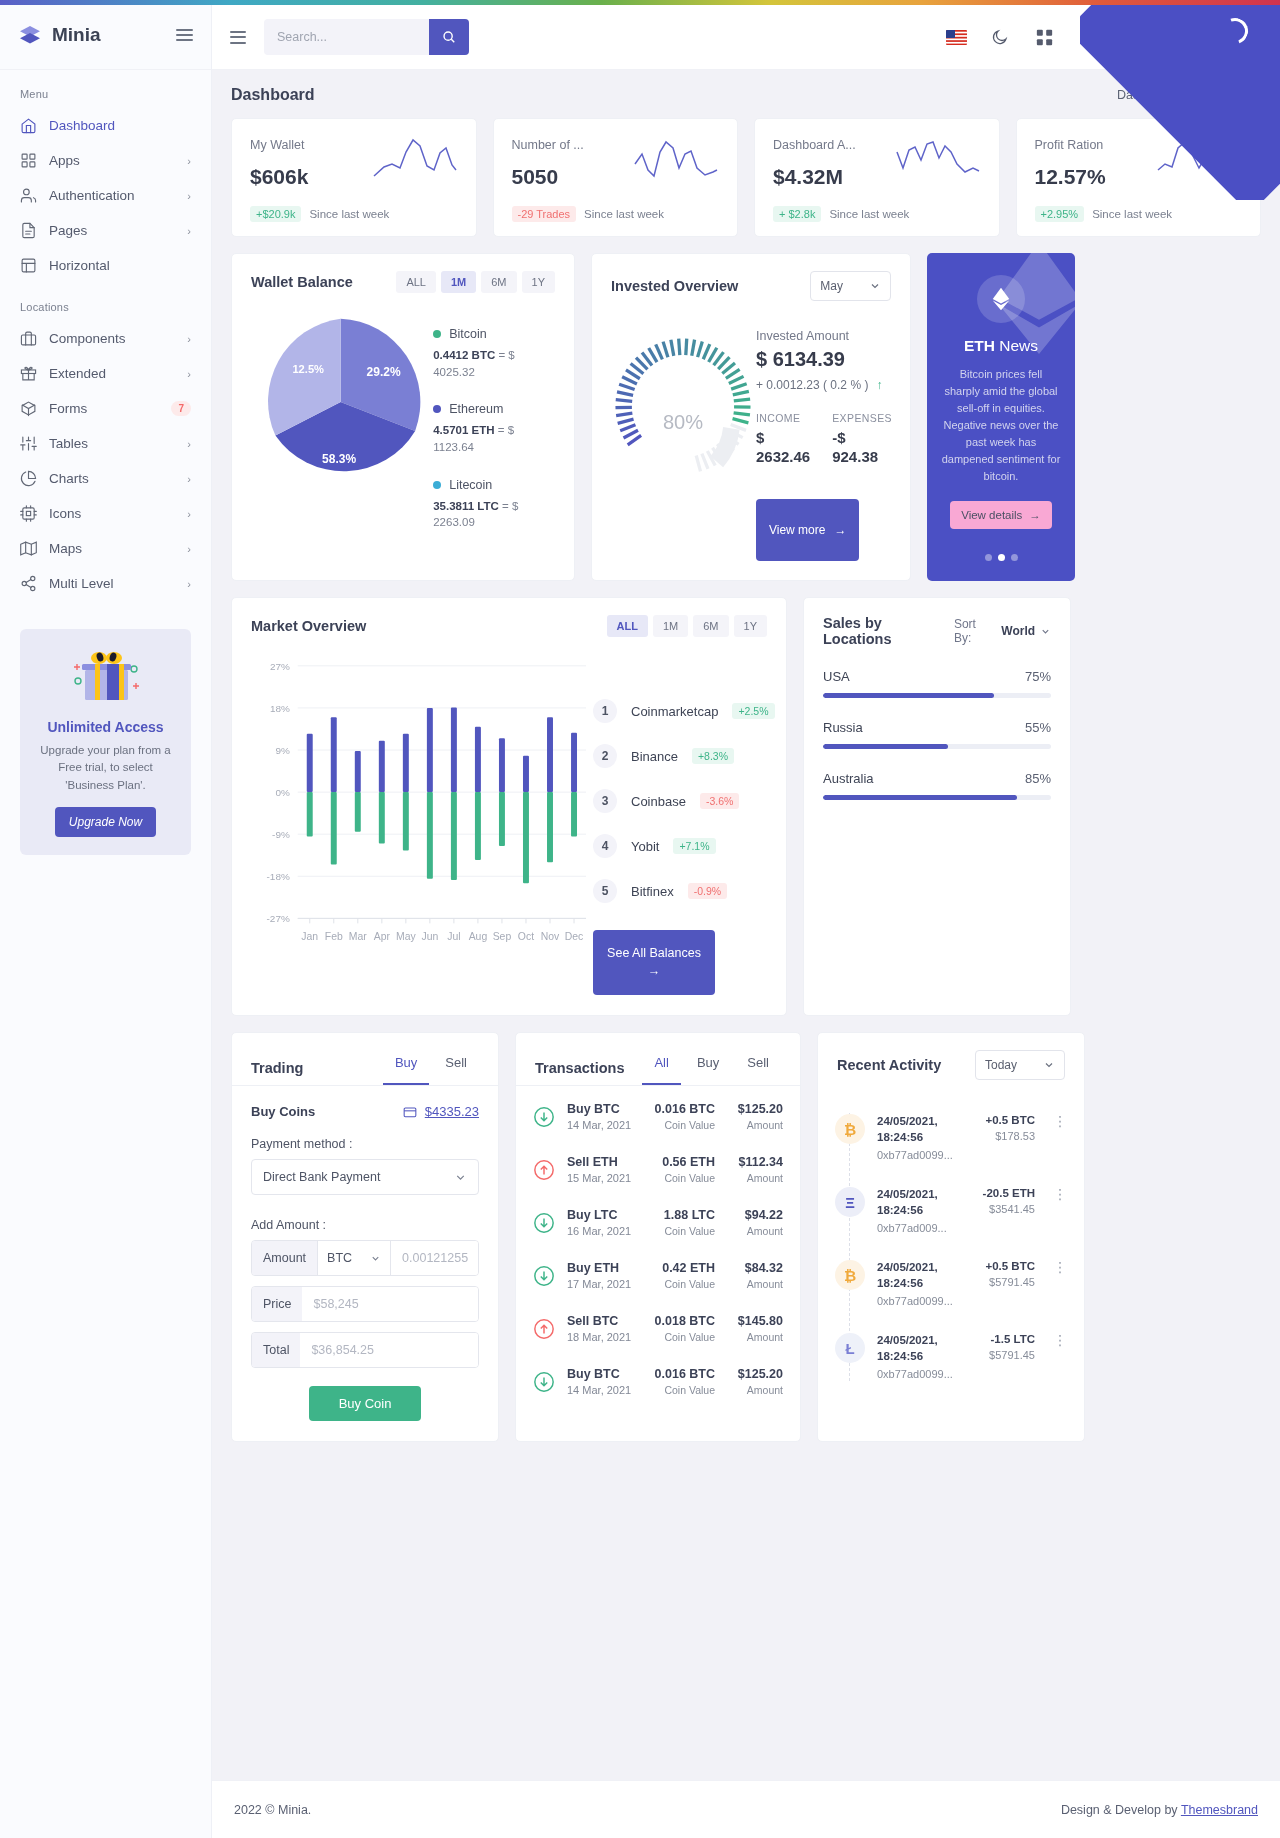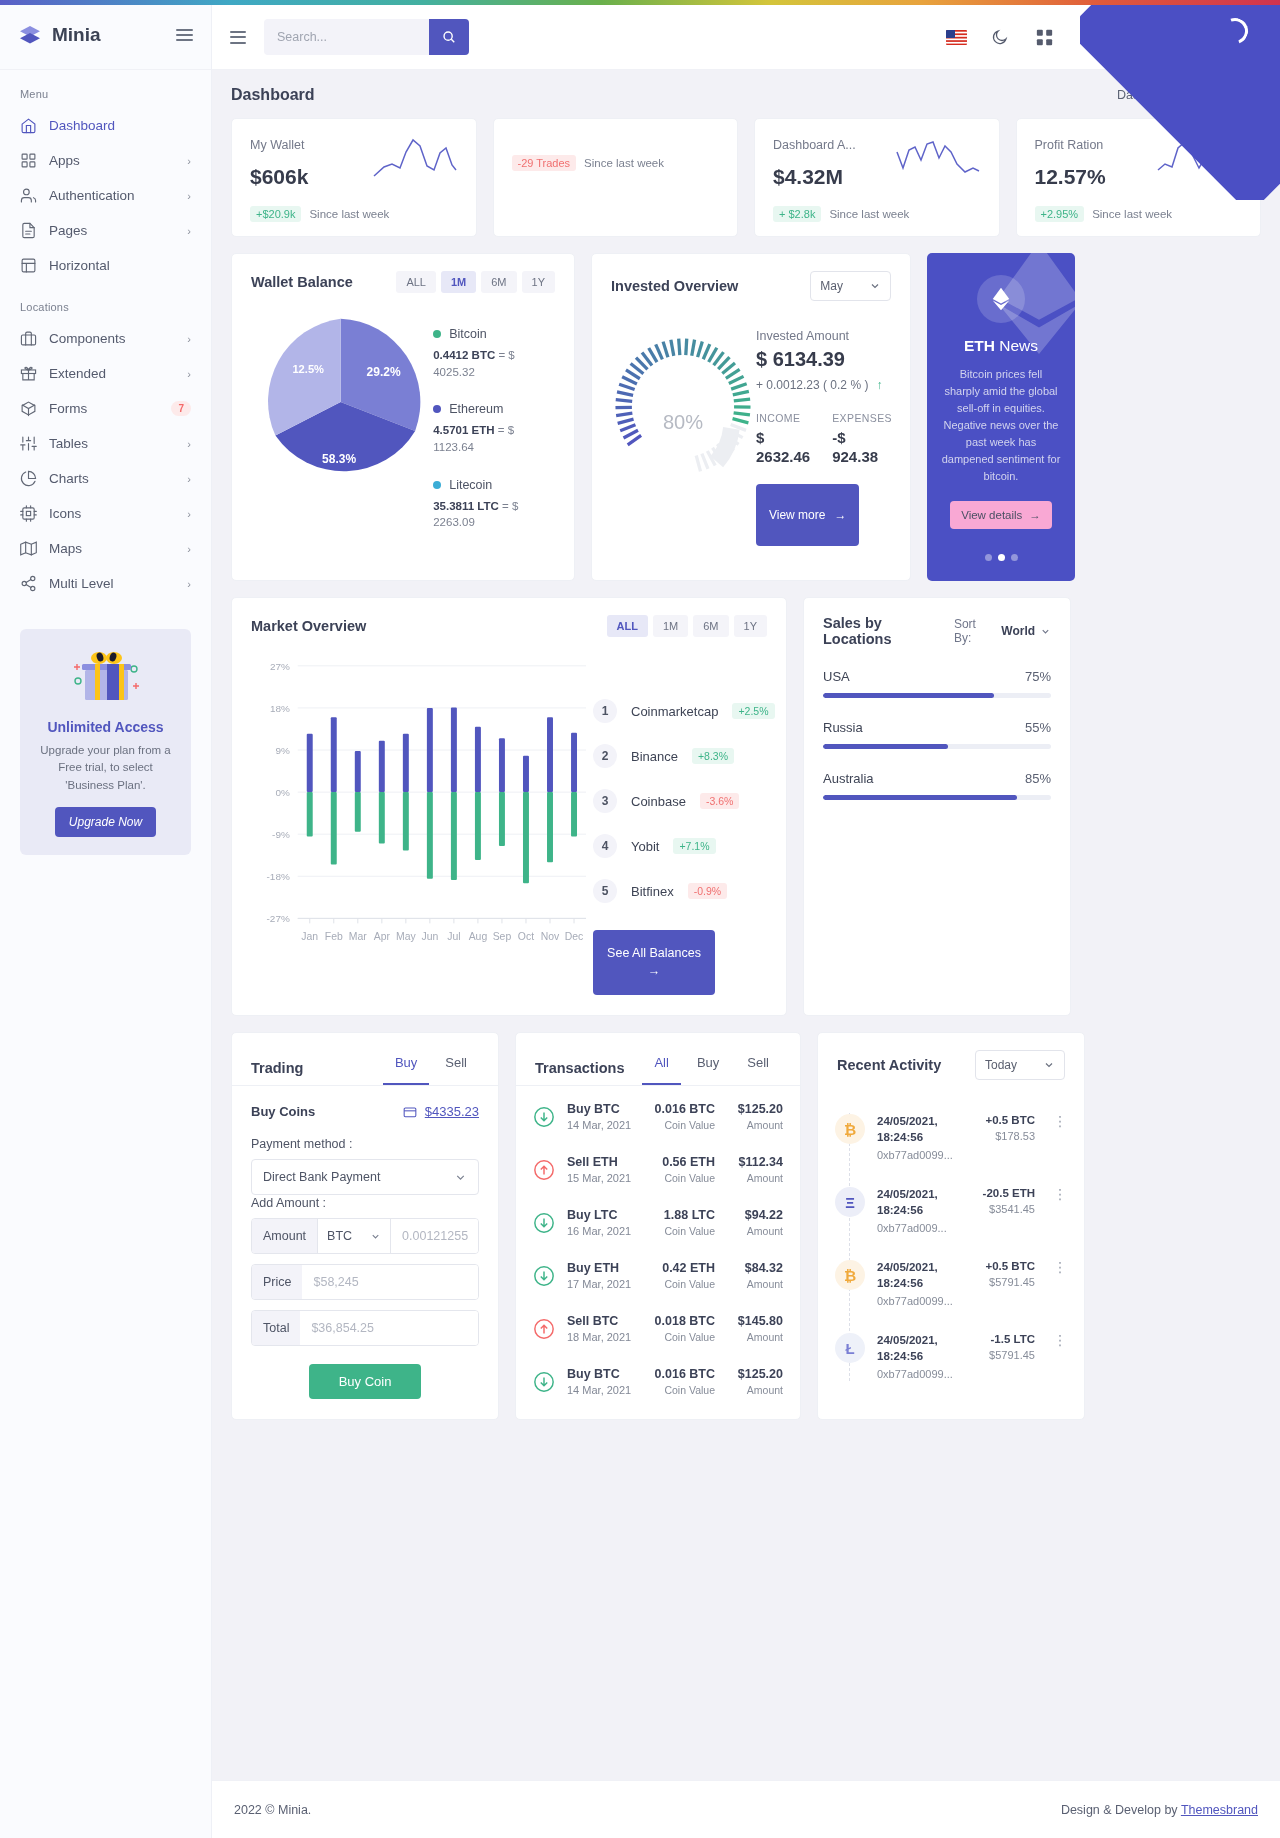--- a/index.html
+++ b/index.html
@@ -177,21 +177,21 @@
   .inv-body { display: flex; padding: 6px 18px 14px; }
   .inv-right { flex: 1; padding-top: 22px; }
   .inv-lbl { font-size: 12.5px; color: #74798a; margin-bottom: 5px; }
   .inv-amount { font-size: 20px; font-weight: 700; color: #373c4c; margin-bottom: 7px; }
   .inv-delta { font-size: 12px; color: #6b7180; display: flex; gap: 8px; align-items:center;}
   .inv-split { display: flex; gap: 22px; margin-top: 20px; }
   .inv-split .k { font-size: 10.5px; color: #8a8f9e; letter-spacing:.4px; margin-bottom: 5px; }
   .inv-split .v { font-size: 15px; font-weight: 700; color: #373c4c; line-height: 1.25; }
   .btn-primary {
     background: #5156be; color: #fff; border: none; border-radius: 4px;
-    font-size: 12px; padding: 24px 13px; margin-top: 17px; cursor: pointer;
+    font-size: 12px; padding: 24px 13px; margin-top: 32px; cursor: pointer;
     display:inline-flex; gap: 9px; align-items:center; font-family: inherit;
   }
 
   
   .eth-card {
     width: 148px; background: #4b50c4; border-radius: 5px; color: #fff;
     padding: 22px 14px 20px; text-align: center; position: relative; overflow: hidden;
   }
   .eth-deco { position: absolute; top: -14px; right: -12px; opacity: .22; }
   .eth-round {
@@ -256,21 +256,21 @@
   .trading-card { width: 268px; }
   .trade-body { padding: 18px 19px 20px; }
   .trade-row1 { display: flex; align-items: center; margin-bottom: 18px; }
   .trade-row1 .lbl { font-size: 13px; font-weight: 600; color: #3c4257; }
   .trade-price { margin-left: auto; display: flex; align-items: center; gap: 8px;
     font-size: 13px; color: #5156be; text-decoration: underline; font-weight:500;}
   .field-label { font-size: 12.5px; color: #4e5465; margin-bottom: 8px; }
   .select-box {
     width: 100%; border: 1px solid #e4e6ed; border-radius: 4px; padding: 10px 11px;
     font-size: 12.5px; color: #4e5465; display: flex; align-items: center;
-    margin-bottom: 1px; cursor: pointer; background:#fff;
+    margin-bottom: 23px; cursor: pointer; background:#fff;
   }
   .select-box .cv { margin-left: auto; color: #7a8090; }
   .input-group { display: flex; margin-bottom: 10px; border:1px solid #e4e6ed; border-radius:4px; overflow:hidden;}
   .ig-addon {
     background: #f3f3f9; font-size: 12.5px; color: #4e5465; padding: 10px 11px;
     display: flex; align-items: center; white-space: nowrap;
   }
   .ig-sel { border-right: 1px solid #e4e6ed; border-left: 1px solid #e4e6ed;
     background:#fff; padding: 10px 9px; font-size: 12.5px; color:#4e5465;
     display:flex; align-items:center; gap: 18px; cursor:pointer;}
@@ -573,20 +573,29 @@
           <svg class="spark" viewBox="0 0 86 50" fill="none">
             <path d="M2,42 L12,33 L20,30 L28,34 L34,18 L41,6 L48,12 L55,32 L62,36 L68,19 L74,14 L80,31 L84,36" stroke="#5f64c9" stroke-width="1.5" fill="none"></path>
           </svg>
         </div>
         <div class="stat-foot">
           <span class="chip chip-up">+$20.9k</span>
           <span class="stat-since">Since last week</span>
         </div>
       </div>
       <div class="card stat-card">
+        <div class="stat-top">
+          <div class="stat-left">
+            <div class="stat-label">Number of ...</div>
+            <div class="stat-value">5050</div>
+          </div>
+          <svg class="spark" viewBox="0 0 86 50" fill="none">
+            <path d="M2,30 L9,20 L15,36 L21,42 L27,18 L33,8 L40,14 L46,34 L52,20 L58,17 L64,34 L72,41 L80,38 L84,36" stroke="#5f64c9" stroke-width="1.5" fill="none"></path>
+          </svg>
+        </div>
         <div class="stat-foot">
           <span class="chip chip-down">-29 Trades</span>
           <span class="stat-since">Since last week</span>
         </div>
       </div>
       <div class="card stat-card">
         <div class="stat-top">
           <div class="stat-left">
             <div class="stat-label">Dashboard A...</div>
             <div class="stat-value">$4.32M</div>

